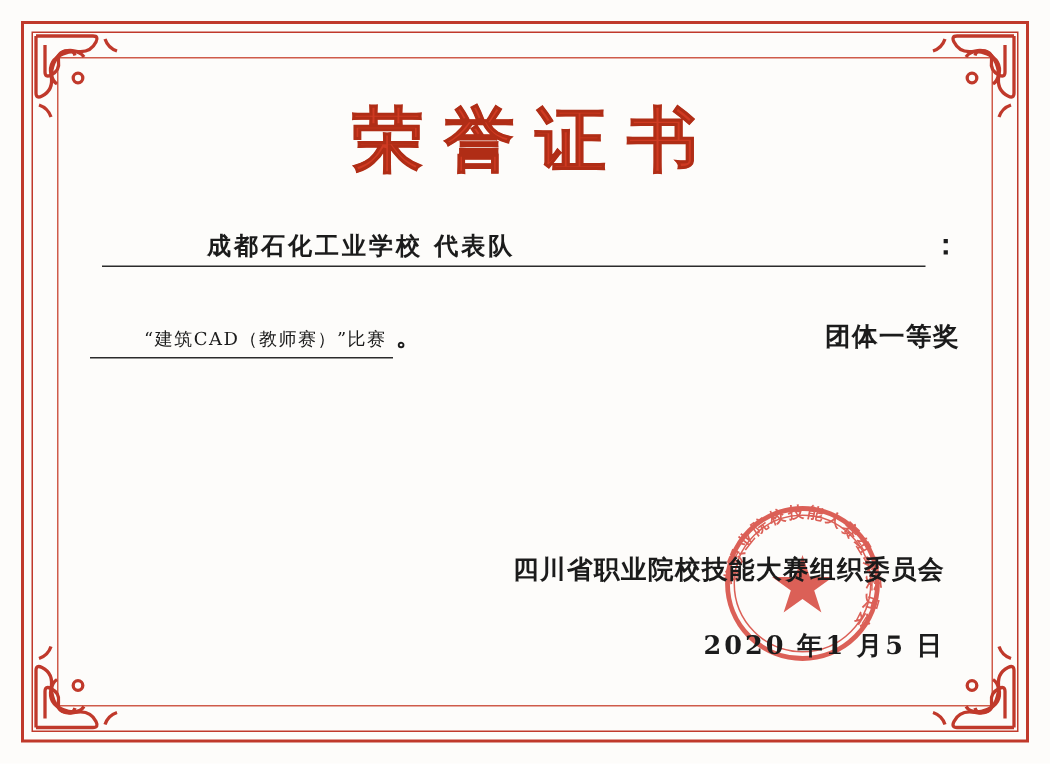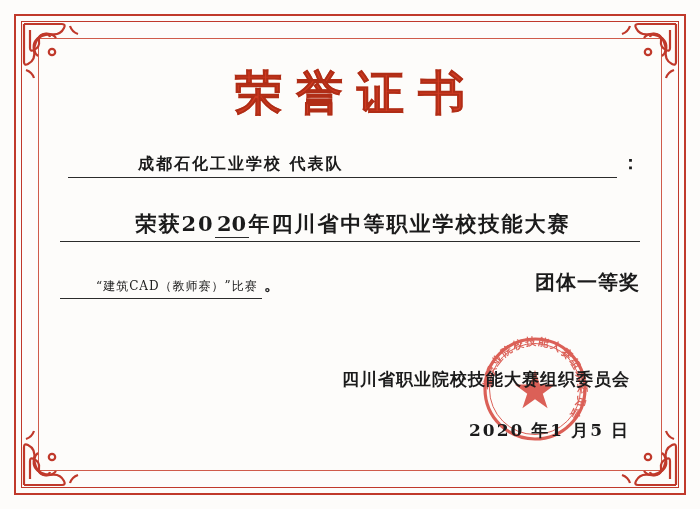--- a/index.html
+++ b/index.html
@@ -162,21 +162,21 @@
     margin-top: 10px;
   }
   .period {
     font-size: 17px;
     font-weight: bold;
     padding: 0 0 3px 2px;
   }
   .prize {
     margin-left: auto;
     font-family: "DejaVu Serif", serif;
-    font-size: 20px;
+    font-size: 17px;
     font-weight: bold;
     letter-spacing: 1px;
     padding-bottom: 3px;
     white-space: nowrap;
     text-align: right;
   }
 
   
   .sign-block {
     position: absolute;
@@ -268,26 +268,20 @@
   <div class="body-area">
 
     <div class="line line1">
       <span class="recipient">
         <span>成都石化工业学校</span>
         <span>代表队</span>
       </span>
       <span class="colon">：</span>
     </div>
 
-    <div class="line line2">
-      <span class="award-text">荣获20</span>
-      <span class="year-blank">20</span>
-      <span class="award-text">年四川省中等职业学校技能大赛</span>
-      <span class="line2-underline"></span>
-    </div>
 
     <div class="line line3">
       <span class="event">“建筑CAD（教师赛）”比赛</span>
       <span class="period">。</span>
       <span class="prize">团体一等奖</span>
     </div>
 
   </div>
 
   <div class="seal">

